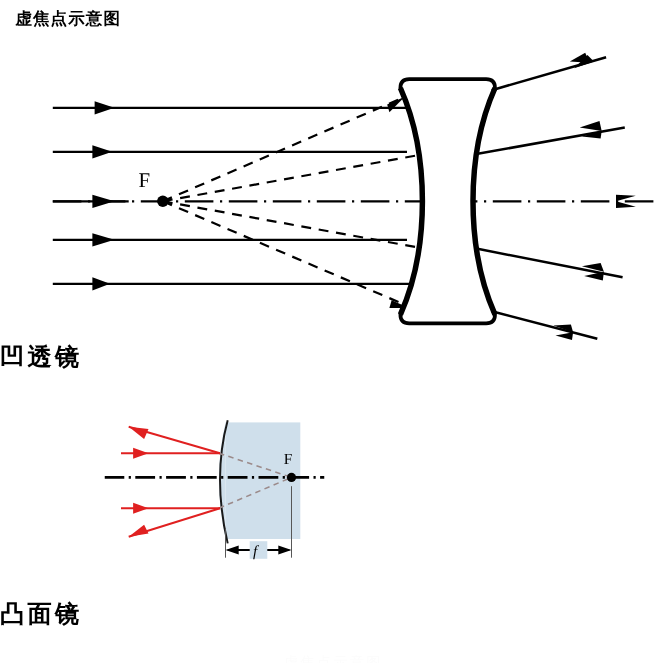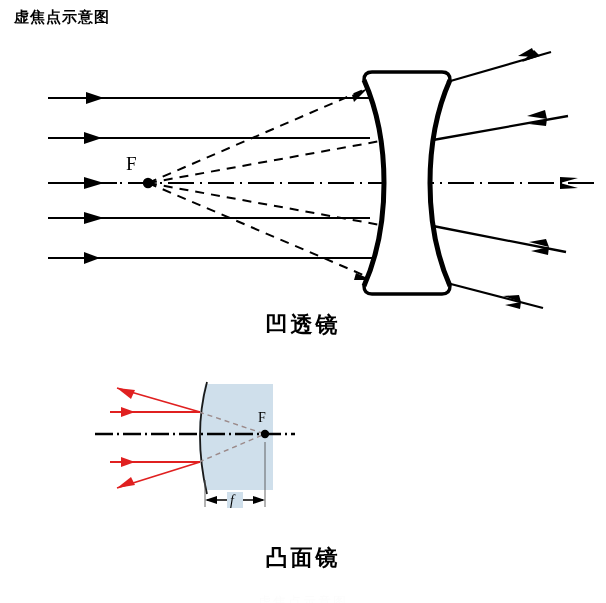--- a/index.html
+++ b/index.html
@@ -23,21 +23,21 @@
     font-size: 15px;
     font-weight: bold;
     letter-spacing: 1px;
     color: #000000;
     white-space: nowrap;
   }
   .figure-caption {
     position: absolute;
     width: 606px;
     left: 0;
-    text-align: center;
+    text-align: left;
     font-family: "Liberation Sans", sans-serif;
     font-weight: bold;
     font-size: 22px;
     letter-spacing: 3px;
     color: #000000;
   }
   #caption-concave-lens { top: 310px; }
   #caption-convex-mirror { top: 543px; }
   svg { display: block; }
   #concave-lens-figure {

